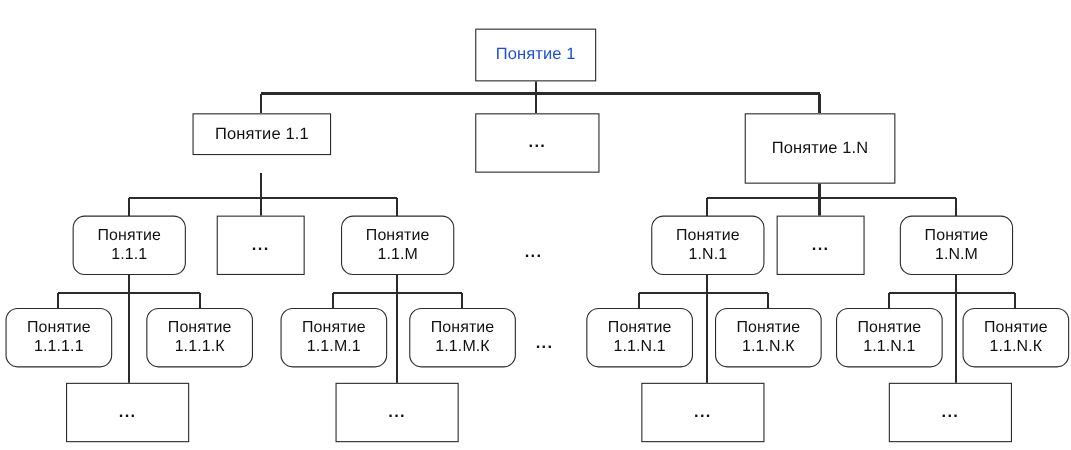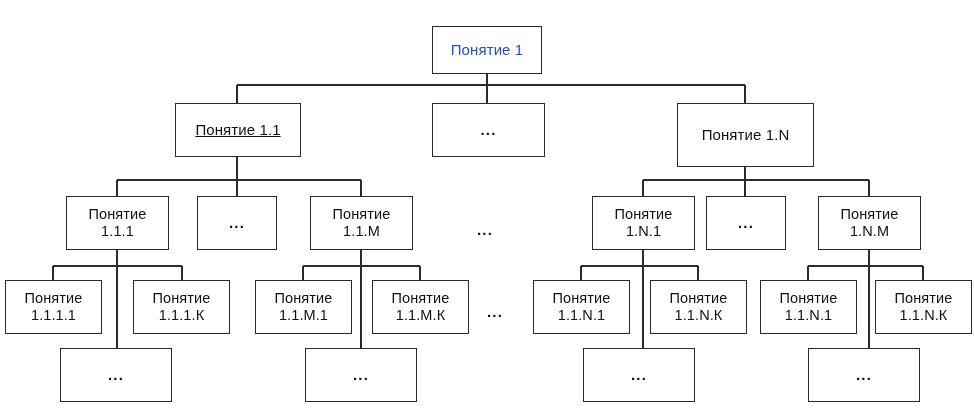--- a/index.html
+++ b/index.html
@@ -39,20 +39,21 @@
     font-family: "Liberation Sans", sans-serif;
     line-height: 1.18;
     white-space: pre-line;
     letter-spacing: 0.1px;
   }
   .node-box.single-line {
     font-size: 15px;
   }
   .node-box.two-line {
     font-size: 14.5px;
+    border-radius: 11px;
   }
   .node-box.ellipsis-box {
     font-size: 15px;
     letter-spacing: 1.2px;
     font-weight: 700;
   }
   .ellipsis-mark {
     position: absolute;
     color: #111111;
     font-family: "Liberation Sans", sans-serif;
@@ -97,21 +98,21 @@
       <polyline points="581,266 698,266" fill="none" stroke="#2b2b2b" stroke-width="1.9" shape-rendering="crispEdges"></polyline>
       <polyline points="581,266 581,280" fill="none" stroke="#2b2b2b" stroke-width="1.9" shape-rendering="crispEdges"></polyline>
       <polyline points="698,266 698,280" fill="none" stroke="#2b2b2b" stroke-width="1.9" shape-rendering="crispEdges"></polyline>
       <polyline points="869,250 869,348" fill="none" stroke="#2b2b2b" stroke-width="1.9" shape-rendering="crispEdges"></polyline>
       <polyline points="808,266 923,266" fill="none" stroke="#2b2b2b" stroke-width="1.9" shape-rendering="crispEdges"></polyline>
       <polyline points="808,266 808,280" fill="none" stroke="#2b2b2b" stroke-width="1.9" shape-rendering="crispEdges"></polyline>
       <polyline points="923,266 923,280" fill="none" stroke="#2b2b2b" stroke-width="1.9" shape-rendering="crispEdges"></polyline>
     </svg>
   <div id="node-layer">
       <div class="node-box single-line" style="left: 432px; top: 11px; width: 110px; height: 48px; background: rgb(255, 255, 255); border-color: rgb(43, 43, 43); color: #1d4ed8; margin-top: 15px;">Понятие 1</div>
-      <div class="node-box single-line" style="left: 175px; top: 103px; width: 126px; height: 54px; background: rgb(255, 255, 255); border-color: rgb(43, 43, 43); color: rgb(17, 17, 17); text-decoration: underline;">Понятие 1.1</div>
+      <div class="node-box single-line" style="left: 175px; top: 103px; width: 126px; height: 38px; background: rgb(255, 255, 255); border-color: rgb(43, 43, 43); color: rgb(17, 17, 17);">Понятие 1.1</div>
       <div class="node-box single-line ellipsis-box" style="left: 432px; top: 103px; width: 113px; height: 54px; background: rgb(255, 255, 255); border-color: rgb(43, 43, 43); color: rgb(17, 17, 17);">...</div>
       <div class="node-box single-line" style="left: 677px; top: 103px; width: 137px; height: 64px; background: rgb(255, 255, 255); border-color: rgb(43, 43, 43); color: rgb(17, 17, 17);">Понятие 1.N</div>
       <div class="node-box two-line" style="left: 66px; top: 196px; width: 103px; height: 54px; background: rgb(255, 255, 255); border-color: rgb(43, 43, 43); color: rgb(17, 17, 17);">Понятие
 1.1.1</div>
       <div class="node-box single-line ellipsis-box" style="left: 197px; top: 196px; width: 80px; height: 54px; background: rgb(255, 255, 255); border-color: rgb(43, 43, 43); color: rgb(17, 17, 17);">...</div>
       <div class="node-box two-line" style="left: 310px; top: 196px; width: 103px; height: 54px; background: rgb(255, 255, 255); border-color: rgb(43, 43, 43); color: rgb(17, 17, 17);">Понятие
 1.1.M</div>
       <div class="node-box two-line" style="left: 592px; top: 196px; width: 103px; height: 54px; background: rgb(255, 255, 255); border-color: rgb(43, 43, 43); color: rgb(17, 17, 17);">Понятие
 1.N.1</div>
       <div class="node-box single-line ellipsis-box" style="left: 706px; top: 196px; width: 80px; height: 54px; background: rgb(255, 255, 255); border-color: rgb(43, 43, 43); color: rgb(17, 17, 17);">...</div>

